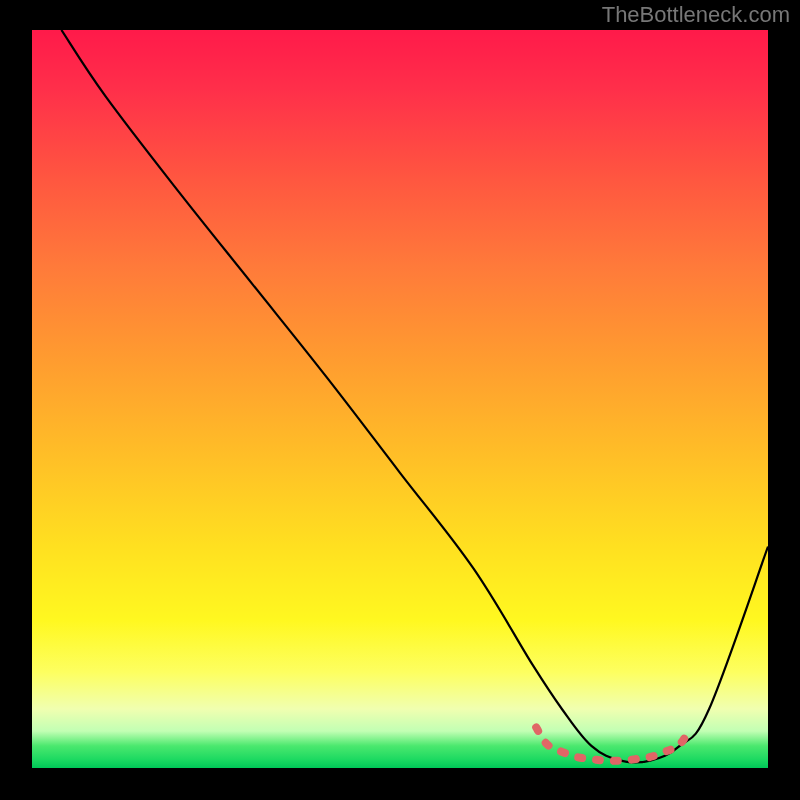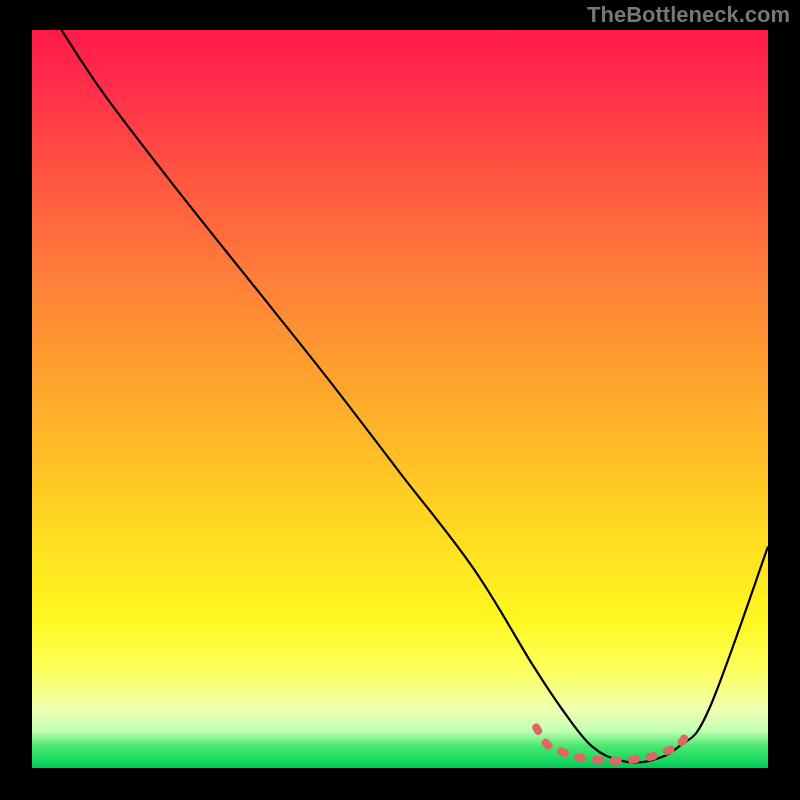--- a/index.html
+++ b/index.html
@@ -9,21 +9,21 @@
     background: #000;
     position: relative;
     font-family: Arial, sans-serif;
   }
   .watermark {
     position: absolute;
     top: 2px;
     right: 10px;
     color: #777;
     font-size: 22px;
-    font-weight: 700;
+    font-weight: 400;
     z-index: 10;
   }
   .plot-area {
     position: absolute;
     left: 32px;
     top: 30px;
     width: 736px;
     height: 738px;
     overflow: hidden;
   }

